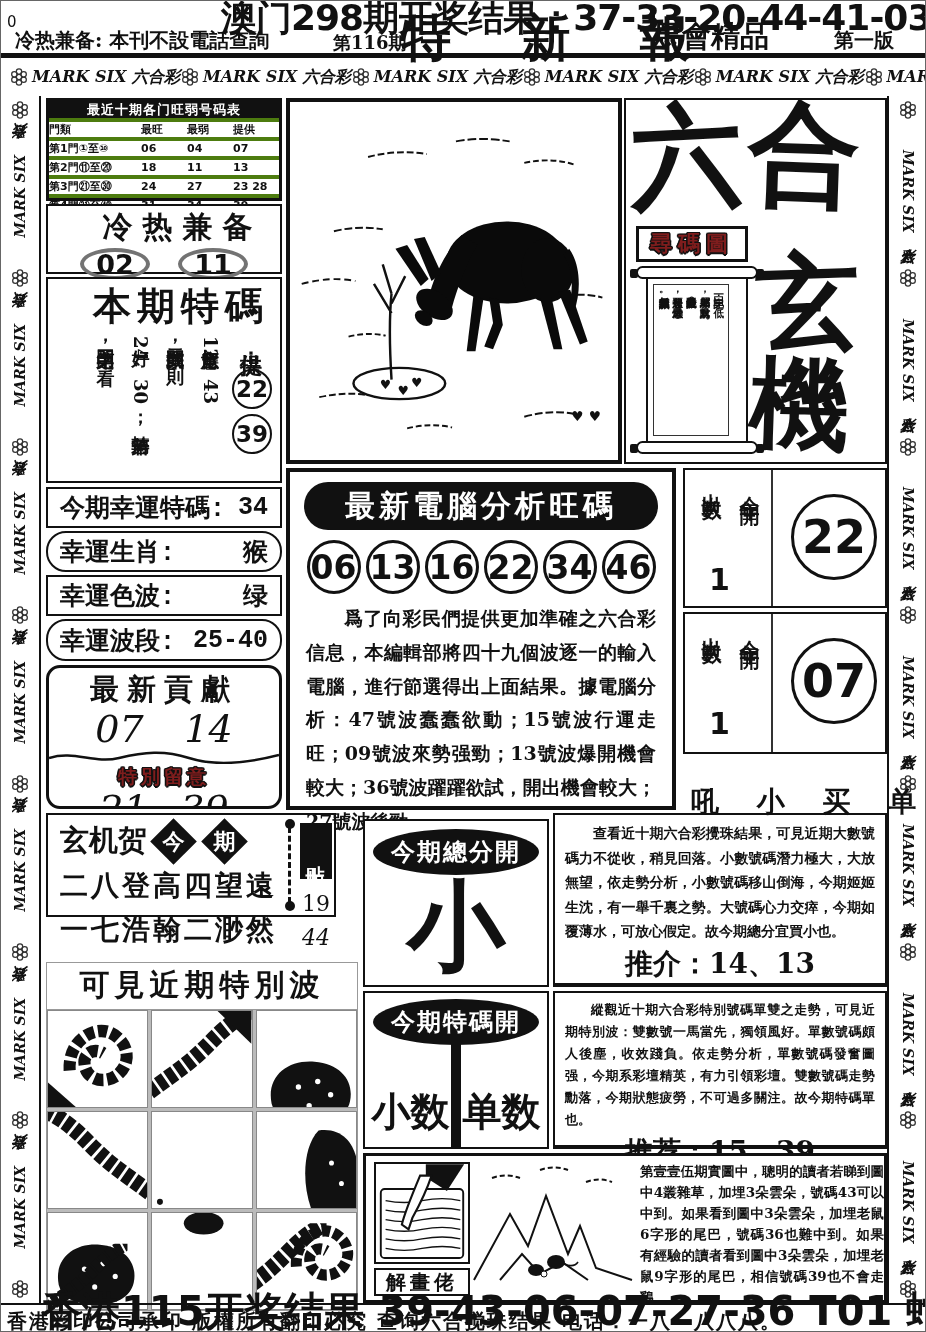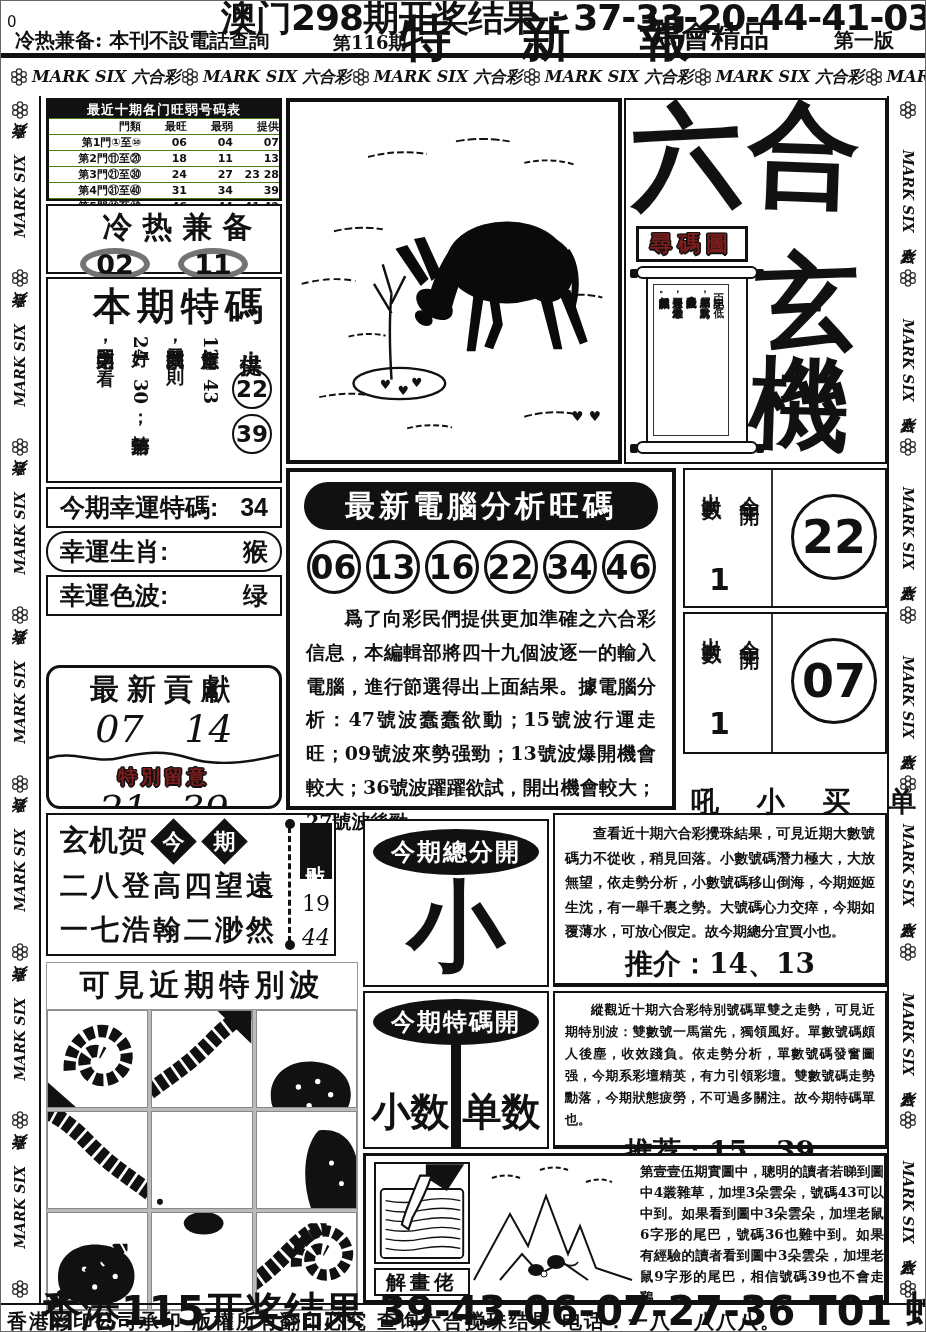--- a/index.html
+++ b/index.html
@@ -34,53 +34,53 @@
   .side { position:absolute; top:95px; width:40px; height:1207px; display:flex; flex-direction:column; align-items:center; justify-content:space-between; padding:4px 0; }
   .side-l { left:0; border-right:2px solid #111; }
   .side-r { left:886px; border-left:2px solid #111; }
   .s-lab { font-size:14px; font-weight:800; font-style:italic; font-family:"DejaVu Serif",serif; white-space:nowrap; }
   .side-l .s-lab { transform:rotate(180deg); }
 
   
   .tbl { left:45px; top:97px; width:236px; height:103px; border-width:3px; }
   .tbl-title { background:#111; color:#fff; font-size:13px; font-weight:700; text-align:center; height:17px; line-height:17px; letter-spacing:1px; }
   .tbl table { width:100%; border-collapse:collapse; font-size:11px; font-weight:700; table-layout:fixed; }
-  .tbl th,.tbl td { border-top:1px solid #4d7c0f; text-align:right; height:13px; padding:0; white-space:nowrap; overflow:hidden; }
+  .tbl th,.tbl td { border-top:4px solid #4d7c0f; text-align:left; height:13px; padding:0; white-space:nowrap; overflow:hidden; }
   .tbl .c-gate { width:40%; }
 
   
   .coldhot { left:45px; top:203px; width:236px; height:70px; text-align:center; }
   .ch-title { font-size:30px; font-weight:800; letter-spacing:10px; font-family:"DejaVu Serif",serif; margin-top:1px;padding-left:37px; }
   .ch-nums { display:flex; justify-content:space-around; padding:0 18px; }
-  .oval-num { width:70px; height:32px; border:6px solid #737373; border-radius:50%; display:flex; align-items:center; justify-content:center; font-size:27px; font-weight:600; }
+  .oval-num { width:70px; height:32px; border:4px solid #737373; border-radius:50%; display:flex; align-items:center; justify-content:center; font-size:27px; font-weight:600; }
 
   
   .special { left:45px; top:276px; width:236px; height:206px; }
   .sp-title { text-align:center; font-size:38px; font-weight:800; font-family:"DejaVu Serif",serif; letter-spacing:6px; margin-top:2px;padding-left:34px; }
   .sp-body { position:relative; height:152px; }
   .sp-provide { position:absolute; right:4px; top:4px; width:48px; text-align:center; }
   .sp-provide .v { font-size:22px; font-weight:700; margin:0 auto; letter-spacing:2px; font-family:"DejaVu Serif",serif; }
   .circ-sm { width:40px; height:40px; border:2px solid #111; border-radius:50%; display:flex; align-items:center; justify-content:center; font-size:23px; font-weight:600; margin:5px auto 0; }
   .sp-verse { position:absolute; right:56px; top:4px; bottom:2px; writing-mode:vertical-rl; font-size:18px; font-weight:600; line-height:1.6; font-family:"DejaVu Serif",serif; }
   .sp-verse div { margin-left:6px; }
 
   
-  .lucky { left:45px; width:236px; height:41px; display:flex; align-items:center; justify-content:space-between; padding:12px 12px; font-size:25px; font-weight:600; font-family:Liberation Sans, sans-serif; }
+  .lucky { left:45px; width:236px; height:41px; display:flex; align-items:center; justify-content:space-between; padding:12px 12px; font-size:25px; font-weight:600; font-family:Liberation Mono, monospace; }
   .lucky.rd { border-radius:20px; }
 
   
   .contrib { left:45px; top:664px; width:236px; height:144px; border-width:3px; border-radius:14px; overflow:hidden; text-align:center; }
   .co-title { font-size:29px; font-weight:800; letter-spacing:8px; font-family:"DejaVu Serif",serif; margin-top:2px; }
   .co-nums { display:flex; justify-content:space-around; padding:0 26px; font-size:38px; font-style:italic; font-family:"DejaVu Serif",serif; line-height:1.05; }
   .co-wave { display:block; width:100%; height:14px; }
   .co-note { font-size:19px; font-weight:800; letter-spacing:4px; }
   .co-note2 { display:flex; justify-content:space-around; padding:0 34px; font-size:38px; font-style:italic; font-family:"DejaVu Serif",serif; line-height:1.0; }
 
   
-  .mystery { left:45px; top:812px; width:290px; height:143px; }
+  .mystery { left:45px; top:812px; width:290px; height:104px; }
   .my-title { position:absolute; left:12px; top:6px; font-size:29px; font-weight:800; font-family:"DejaVu Serif",serif; display:flex; align-items:center; }
   .dia { display:inline-block; width:33px; height:33px; background:#111; transform:rotate(45deg); position:relative; margin:0 8px 0 10px; }
   .dia span { position:absolute; inset:0; transform:rotate(-45deg); color:#fff; font-size:22px; font-weight:700; display:flex; align-items:center; justify-content:center; }
   .my-verse1 { position:absolute; left:12px; top:52px; font-size:28px; font-weight:800; letter-spacing:3px; font-family:"DejaVu Serif",serif; }
   .my-verse2 { position:absolute; left:12px; top:96px; font-size:28px; font-weight:800; letter-spacing:3px; font-family:"DejaVu Serif",serif; }
   .my-dash { position:absolute; left:240px; top:12px; bottom:12px; border-left:3px dashed #111; }
   .my-dash::before,.my-dash::after { content:""; position:absolute; left:-6.5px; width:10px; height:10px; background:#111; border-radius:50%; }
   .my-dash::before { top:-8px; } .my-dash::after { bottom:-8px; }
   .my-tip { position:absolute; left:252px; top:8px; width:32px; height:56px; background:#111; color:#fff; display:flex; align-items:center; justify-content:center; }
   .my-tip span { writing-mode:vertical-rl; font-size:19px; font-weight:700; }
@@ -381,20 +381,24 @@
     <span>34</span>
   </div>
   <div class="bx lucky rd" style="top:530px">
     <span>幸運生肖:</span>
     <span>猴</span>
   </div>
   <div class="bx lucky" style="top:574px">
     <span>幸運色波:</span>
     <span>绿</span>
   </div>
+  <div class="bx lucky rd" style="top:618px;height:42px">
+    <span>幸運波段:</span>
+    <span>25-40</span>
+  </div>
 
   <div class="bx contrib">
     <div class="co-title">最新貢獻</div>
     <div class="co-nums">
       <span>07</span>
       <span>14</span>
     </div>
     <svg class="co-wave" viewBox="0 0 230 14" preserveAspectRatio="none">
         <path d="M0,8 C25,0 45,14 70,8 S115,0 140,8 S195,14 230,5" fill="none" stroke="#111" stroke-width="2.5"></path>
       </svg>

